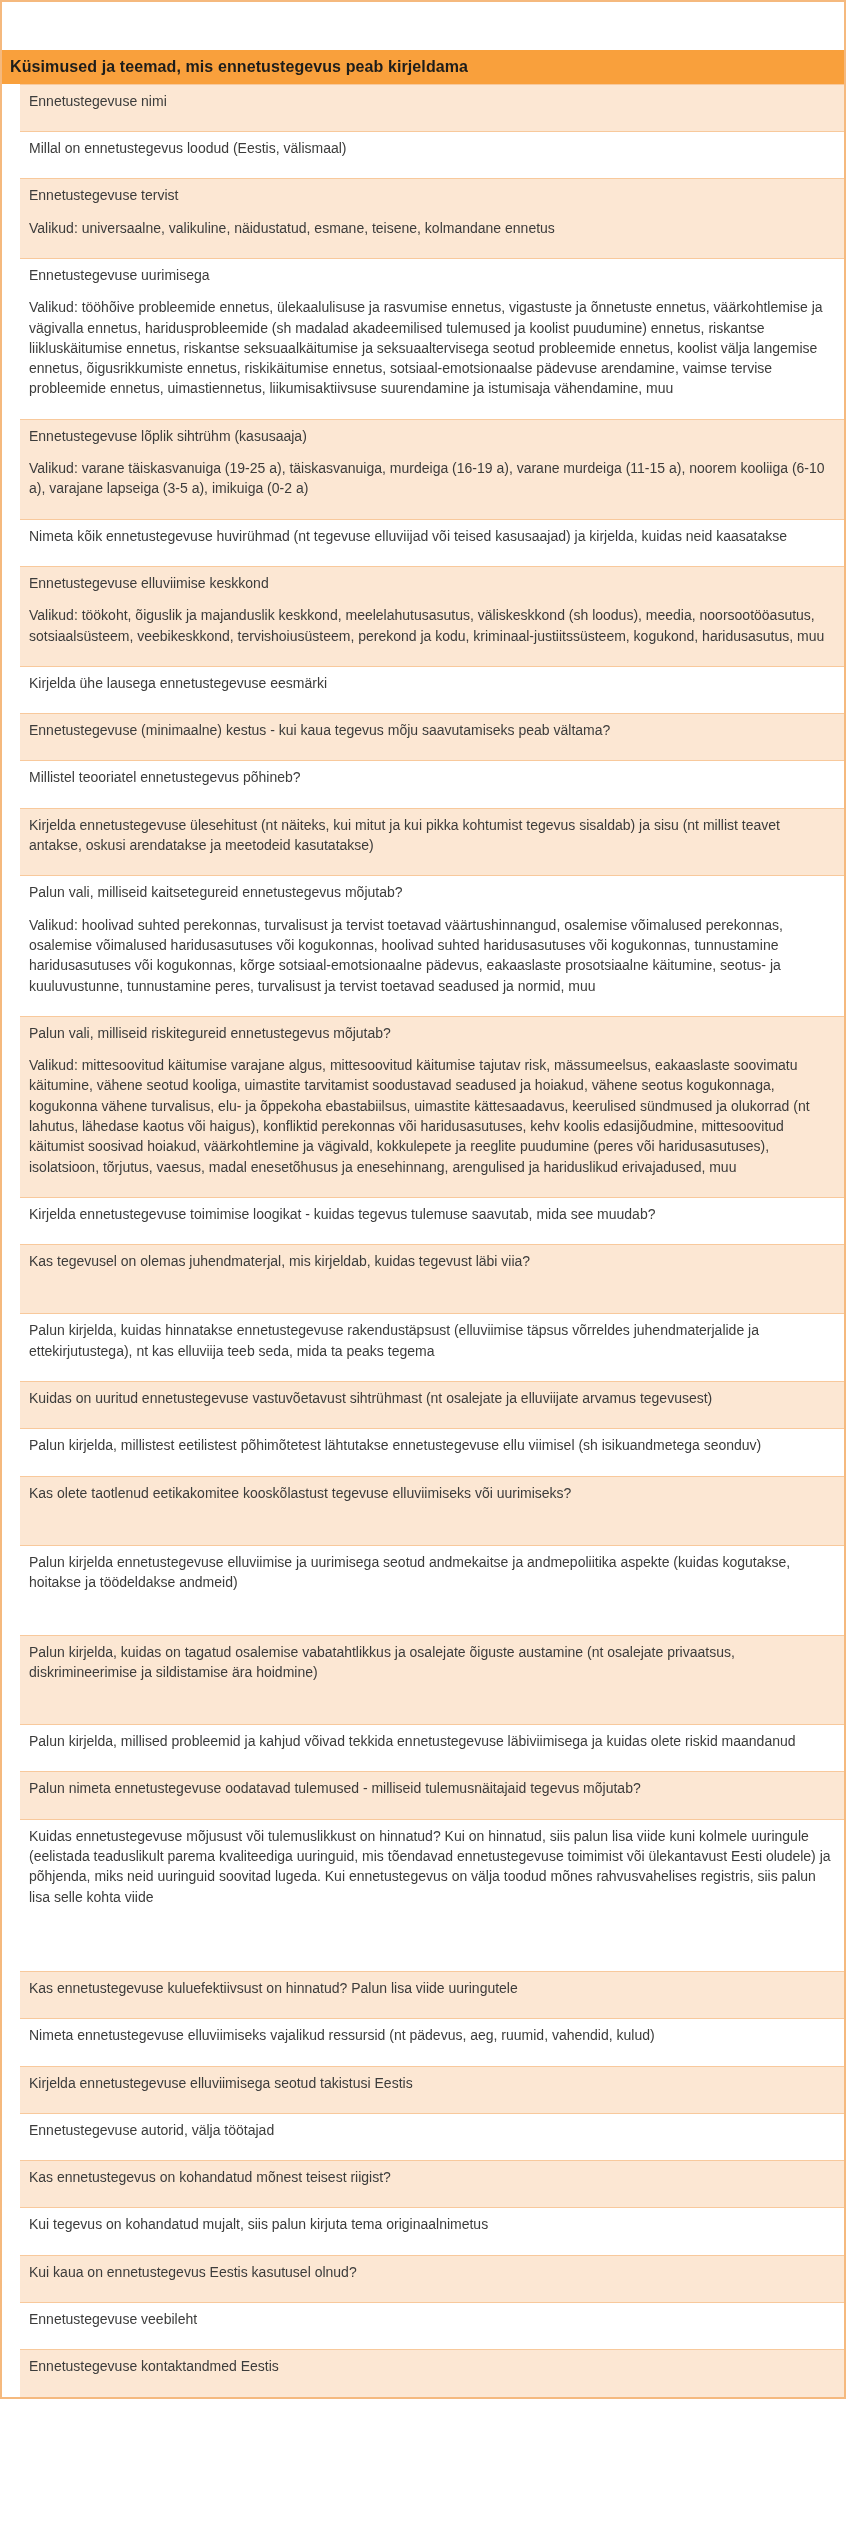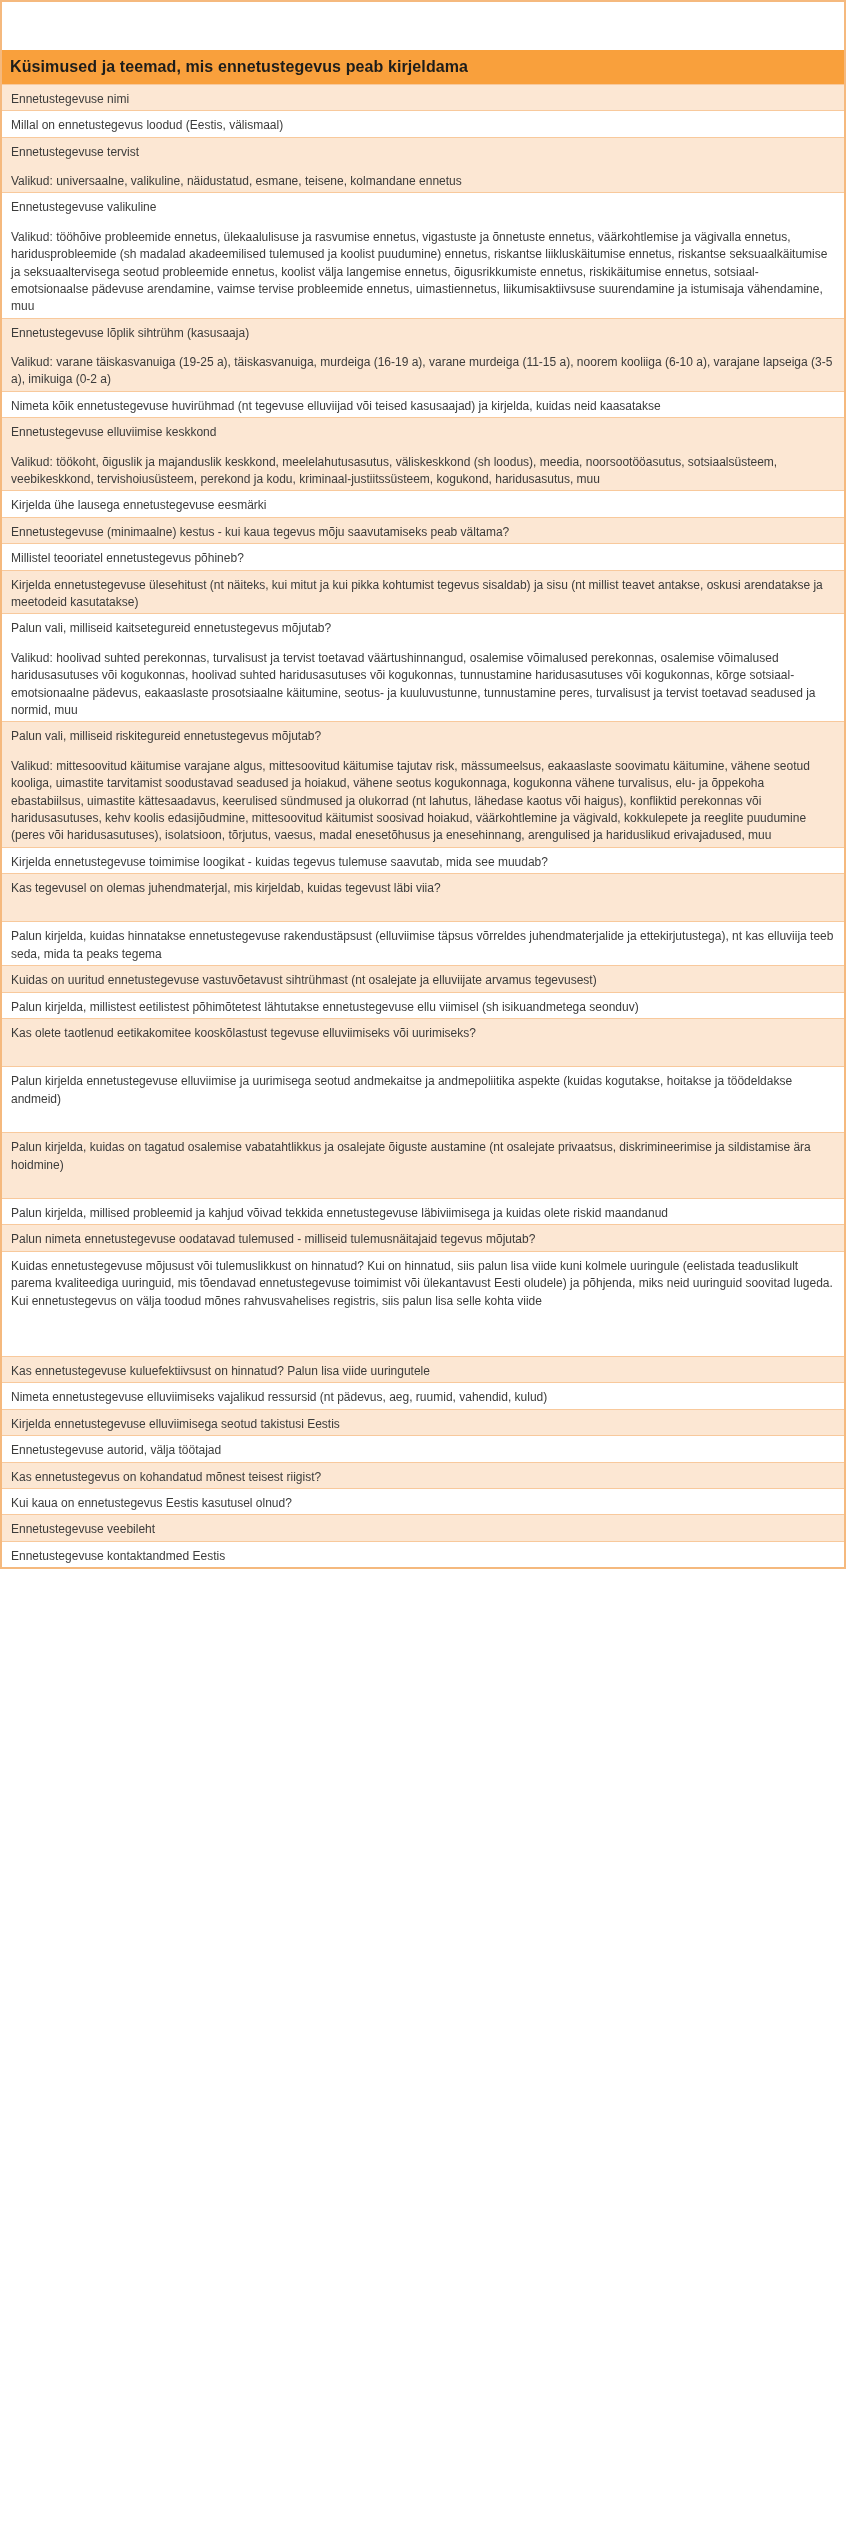--- a/index.html
+++ b/index.html
@@ -26,26 +26,27 @@
     background:var(--header-bg);
     color:var(--title-text);
     font-size:16px;
     font-weight:bold;
     padding:7px 8px 6px 8px;
     line-height:1.3;
     letter-spacing:0.1px;
     margin-top:48px;
   }
   .row{
-    font-size:12px;
+    font-size:14px;
     line-height:1.45;
     color:var(--body-text);
-    padding:6px 10px 2px 9px;
+    padding:6px 10px 20px 9px;
     border-top:1px solid var(--divider);
     box-sizing:border-box;
+    margin-left:18px;
   }
   #rows .row:nth-child(odd){background:var(--row-peach-bg);}
   #rows .row:nth-child(even){background:var(--row-white-bg);}
   .row p{margin:0;}
   .row p.opts{margin-top:12px;}
   .row .spacer{width:100%;}
 </style>
 </head>
 <body>
 
@@ -58,21 +59,21 @@
         <p class="q">Ennetustegevuse nimi</p>
       </div>
       <div class="row">
         <p class="q">Millal on ennetustegevus loodud (Eestis, välismaal)</p>
       </div>
       <div class="row">
         <p class="q">Ennetustegevuse tervist</p>
         <p class="opts">Valikud: universaalne, valikuline, näidustatud, esmane, teisene, kolmandane ennetus</p>
       </div>
       <div class="row">
-        <p class="q">Ennetustegevuse valikuline</p>
+        <p class="q">Ennetustegevuse uurimisega</p>
         <p class="opts">Valikud: tööhõive probleemide ennetus, ülekaalulisuse ja rasvumise ennetus, vigastuste ja õnnetuste ennetus, väärkohtlemise ja vägivalla ennetus,  haridusprobleemide (sh madalad akadeemilised tulemused ja koolist puudumine) ennetus, riskantse liikluskäitumise ennetus, riskantse seksuaalkäitumise ja seksuaaltervisega seotud probleemide ennetus, koolist välja langemise ennetus, õigusrikkumiste ennetus, riskikäitumise ennetus, sotsiaal-emotsionaalse pädevuse arendamine, vaimse tervise probleemide ennetus,  uimastiennetus, liikumisaktiivsuse suurendamine ja istumisaja vähendamine, muu</p>
       </div>
       <div class="row">
         <p class="q">Ennetustegevuse lõplik sihtrühm (kasusaaja)</p>
         <p class="opts">Valikud: varane täiskasvanuiga (19-25 a),  täiskasvanuiga,  murdeiga (16-19 a), varane murdeiga (11-15 a), noorem kooliiga (6-10 a), varajane lapseiga (3-5 a), imikuiga (0-2 a)</p>
       </div>
       <div class="row">
         <p class="q">Nimeta kõik ennetustegevuse huvirühmad (nt tegevuse elluviijad või teised kasusaajad) ja kirjelda, kuidas neid kaasatakse</p>
       </div>
       <div class="row">
@@ -146,20 +147,23 @@
       <div class="row">
         <p class="q">Kirjelda ennetustegevuse elluviimisega seotud takistusi Eestis</p>
       </div>
       <div class="row">
         <p class="q">Ennetustegevuse autorid, välja töötajad</p>
       </div>
       <div class="row">
         <p class="q">Kas ennetustegevus on kohandatud mõnest teisest riigist?</p>
       </div>
       <div class="row">
+        <p class="q">Kui tegevus on kohandatud mujalt, siis palun kirjuta tema originaalnimetus</p>
+      </div>
+      <div class="row">
         <p class="q">Kui kaua on ennetustegevus Eestis kasutusel olnud?</p>
       </div>
       <div class="row">
         <p class="q">Ennetustegevuse veebileht</p>
       </div>
       <div class="row">
         <p class="q">Ennetustegevuse kontaktandmed Eestis</p>
       </div>
     </div>
 </div>

